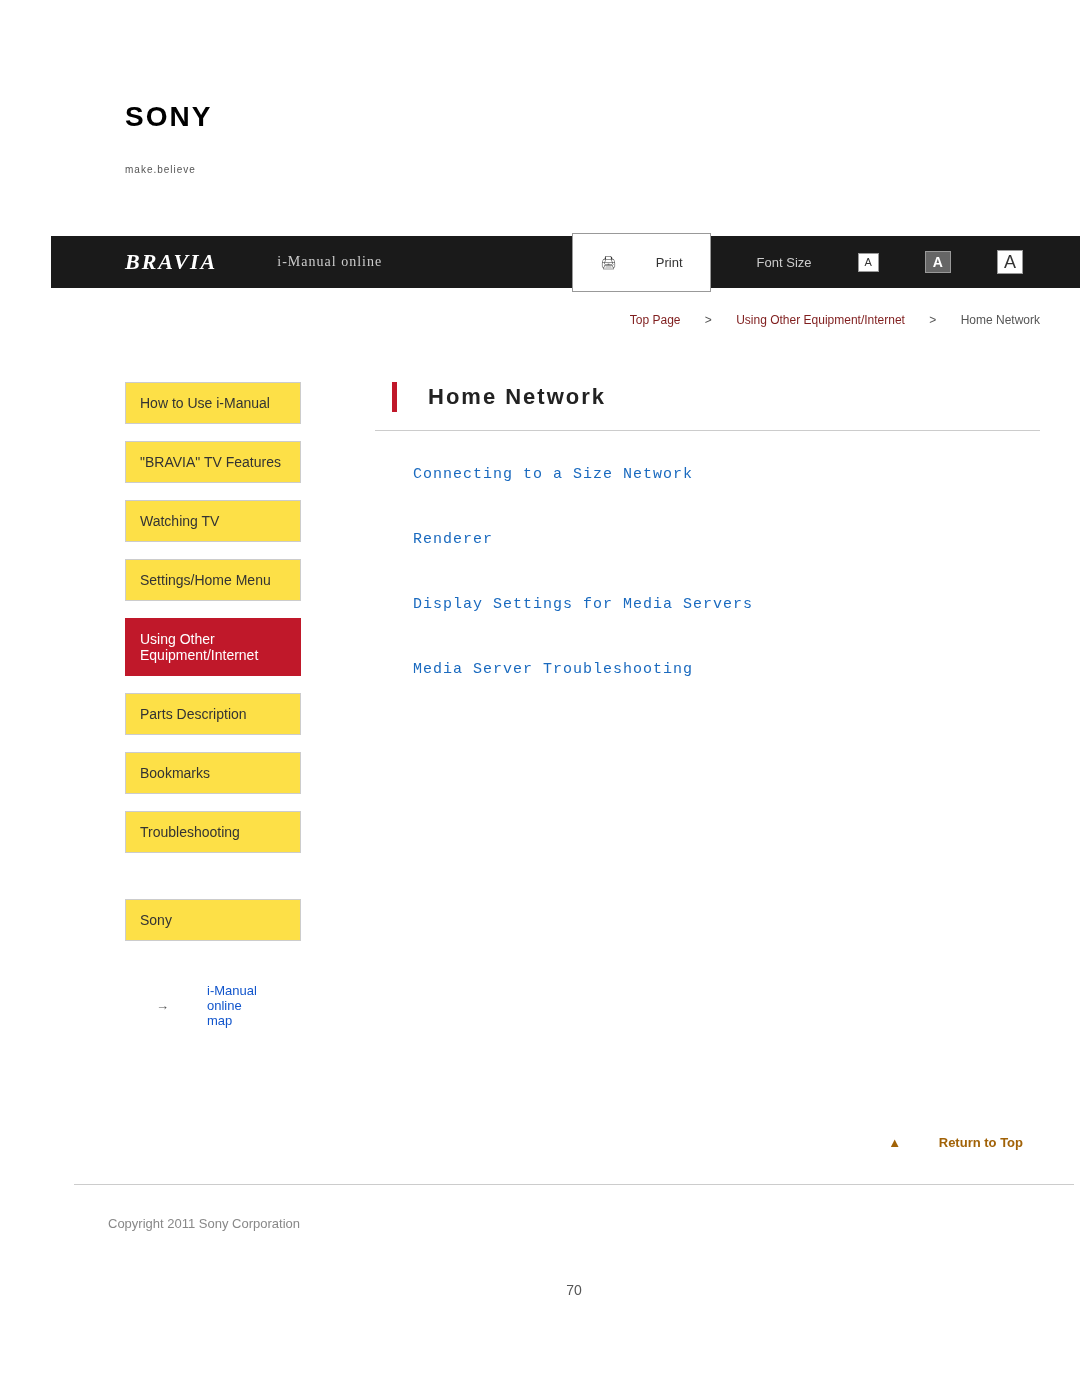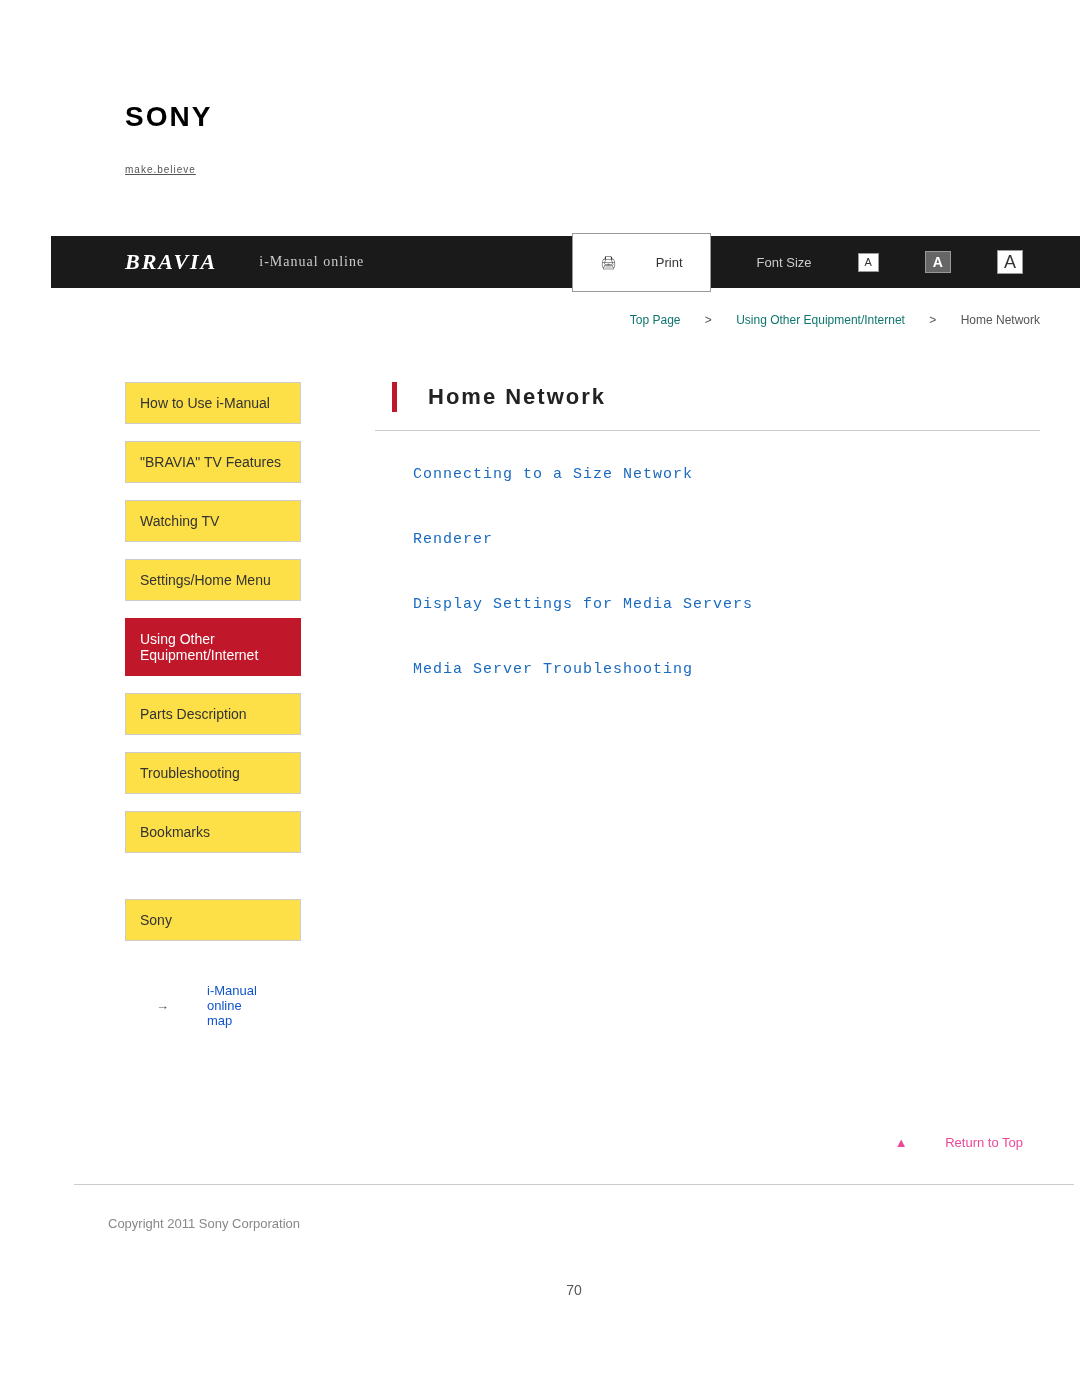--- a/index.html
+++ b/index.html
@@ -25,36 +25,35 @@
       font-size: 28px;
       font-weight: 900;
       letter-spacing: 2px;
       color: #000;
       font-family: Arial Black, Arial, sans-serif;
     }
     .sony-logo .tagline {
       font-size: 10px;
       color: #555;
       letter-spacing: 1px;
-      text-decoration: underline;
     }
 
     
     .nav-bar {
       background: #1a1a1a;
       height: 52px;
       display: flex;
       align-items: center;
       padding: 0 40px;
       justify-content: space-between;
     }
     .nav-bar-left {
       display: flex;
       align-items: center;
-      gap: 8px;
+      gap: 26px;
     }
     .bravia-logo {
       color: #fff;
       font-size: 22px;
       font-weight: 900;
       font-style: italic;
       letter-spacing: 2px;
       font-family: Georgia, serif;
     }
     .nav-subtitle {
@@ -97,21 +96,21 @@
     .font-btn.medium { font-size: 14px; padding: 3px 7px; font-weight: bold; background: #666; color: #fff; }
     .font-btn.large { font-size: 18px; padding: 2px 6px; }
 
     
     .breadcrumb-bar {
       text-align: right;
       padding: 8px 40px 4px 40px;
       font-size: 12px;
     }
     .breadcrumb-bar a, .breadcrumb-bar span.bc-link {
-      color: #0f766e;
+      color: #7f1d1d;
       text-decoration: none;
       cursor: pointer;
     }
     .breadcrumb-bar span.bc-sep {
       color: #555;
       margin: 0 4px;
     }
     .breadcrumb-bar span.bc-current {
       color: #555;
     }
@@ -198,24 +197,25 @@
       font-family: 'Courier New', monospace;
     }
 
     
     .return-top-bar {
       text-align: right;
       padding: 16px 40px;
       margin-top: 30px;
     }
     .return-top-link {
-      color: #ec4899;
+      color: #a16207;
       font-size: 13px;
       cursor: pointer;
       text-decoration: none;
+      font-weight: bold;
     }
 
     
     .footer-divider {
       border: none;
       border-top: 1px solid #ccc;
       margin: 0 40px;
     }
     .footer {
       padding: 14px 40px;
@@ -268,22 +268,22 @@
 
 <div class="main-layout">
 
   <div class="sidebar">
     <div class="sidebar-item">How to Use i-Manual</div>
     <div class="sidebar-item">"BRAVIA" TV Features</div>
     <div class="sidebar-item">Watching TV</div>
     <div class="sidebar-item">Settings/Home Menu</div>
     <div class="sidebar-item active">Using Other Equipment/Internet</div>
     <div class="sidebar-item">Parts Description</div>
+    <div class="sidebar-item">Bookmarks</div>
     <div class="sidebar-item">Troubleshooting</div>
-    <div class="sidebar-item">Bookmarks</div>
 
     <div class="sidebar-divider"></div>
 
     <div class="sidebar-item">Sony</div>
 
     <div class="sidebar-link">
       <span class="arrow-icon">→</span>
       <span>i-Manual online map</span>
     </div>
   </div>

